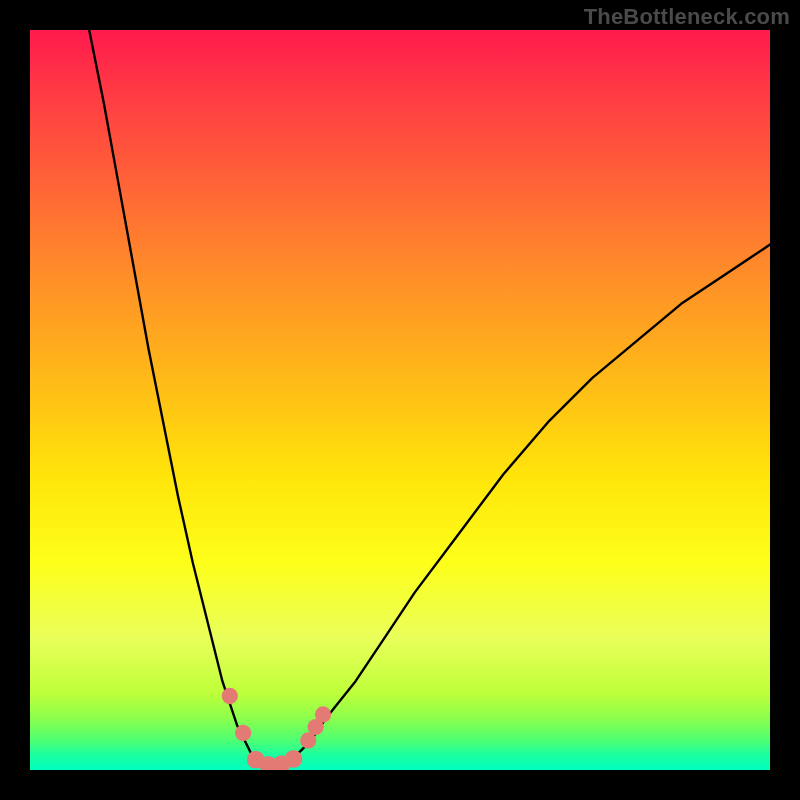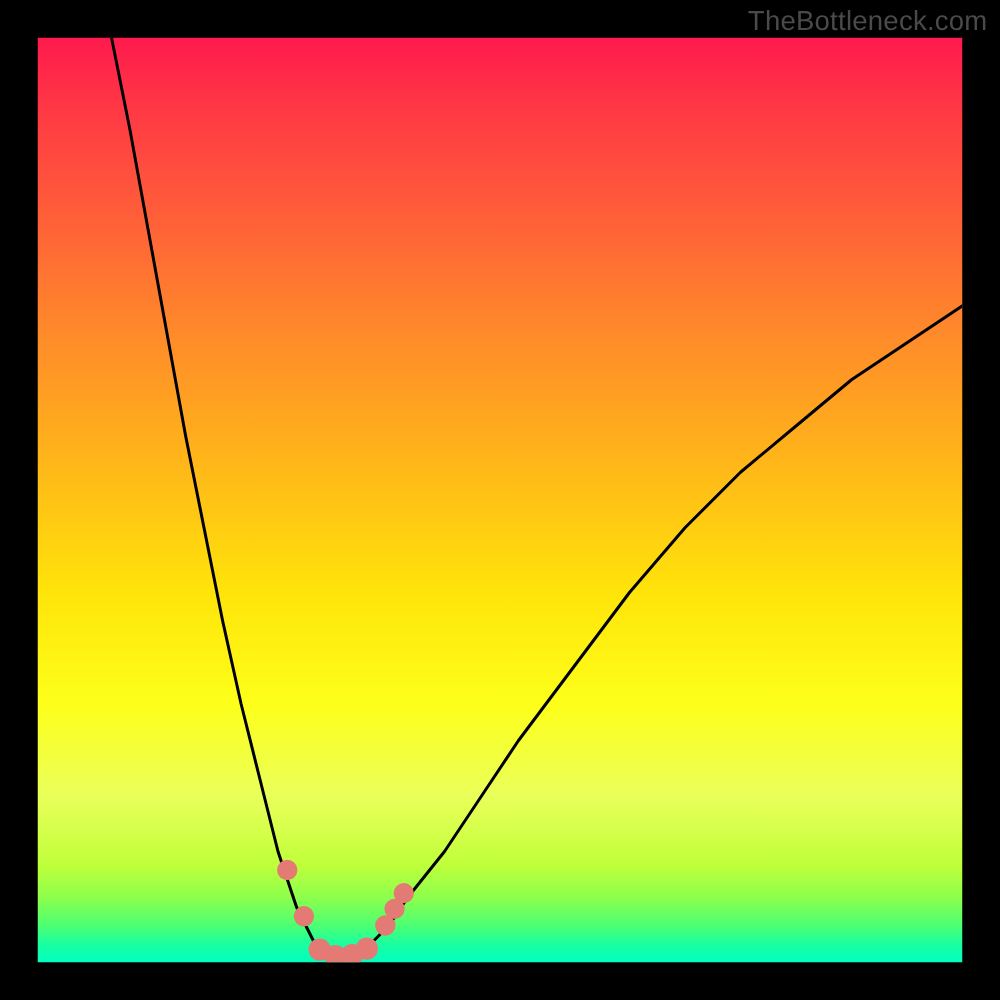--- a/index.html
+++ b/index.html
@@ -43,21 +43,21 @@
       #1affa0 98%,
       #00ffc0 100%
     );
   }
   .watermark {
     position: absolute;
     top: 4px;
     right: 10px;
     color: #4a4a4a;
     font-size: 22px;
-    font-weight: 400;
+    font-weight: 700;
     letter-spacing: 0.2px;
     user-select: none;
   }
   svg.curves {
     position: absolute;
     left: 0; top: 0;
     width: 740px; height: 740px;
   }
 </style>
 </head>

